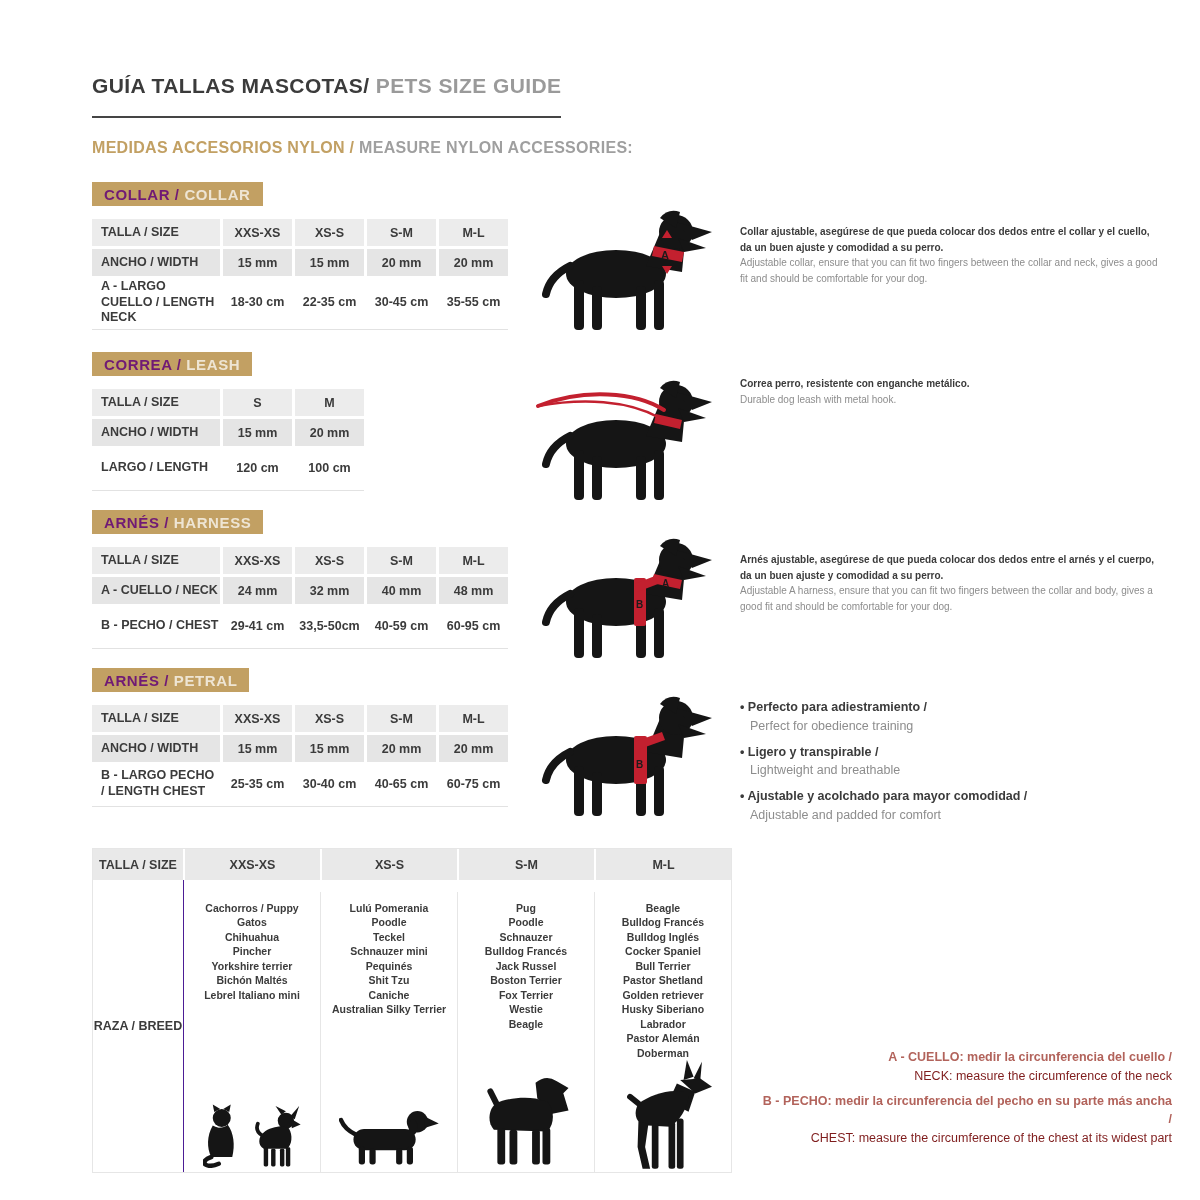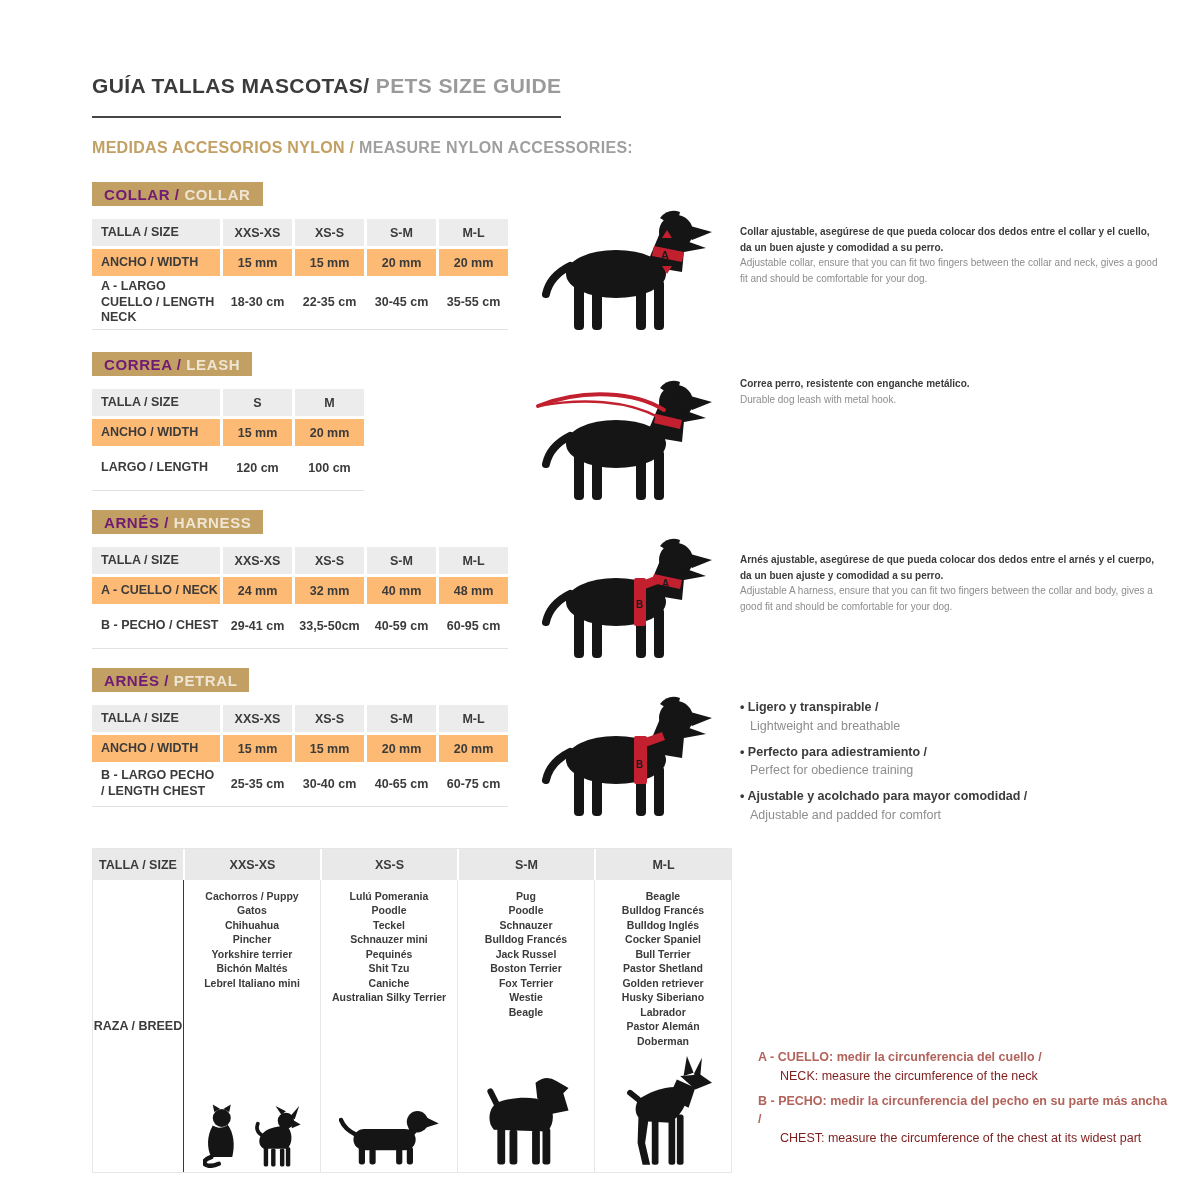--- a/index.html
+++ b/index.html
@@ -17,48 +17,48 @@
   .sec{position:absolute;left:92px;width:1076px;}
   .badge{display:inline-block;background:#C2A063;padding:4px 12px 3px;font-weight:bold;
          font-size:15px;letter-spacing:.6px;}
   .badge .b1{color:#701a75;} .badge .b2{color:rgba(255,255,255,.72);}
   .tblwrap{position:absolute;top:34px;left:0;border-bottom:1px solid #e2e2e2;padding-bottom:3px;}
   .trow{display:flex;gap:3px;margin-top:3px;}
   .tcell{display:flex;align-items:center;justify-content:center;text-align:center;
          font-weight:bold;font-size:12.5px;color:#3b3b3b;min-height:27px;box-sizing:border-box;}
   .tcell.lbl{justify-content:flex-start;text-align:left;padding-left:9px;width:128px;line-height:1.25;}
   .val{width:69px;}
-  .r1 .tcell{background:#ECECEC;} .r2 .tcell{background:#fdba74;} .r3 .tcell{background:#fff;}
+  .r1 .tcell{background:#ECECEC;} .r2 .tcell{background:#e5e5e5;} .r3 .tcell{background:#fff;}
   .r3 .tcell{min-height:38px;}
   .dogbox{position:absolute;top:22px;left:442px;width:190px;height:130px;}
   .desc{position:absolute;top:42px;left:648px;width:420px;font-size:10px;line-height:1.55;}
   .desc .es{font-weight:bold;color:#3b3b3b;} .desc .en{color:#8d8d8d;}
   .bullets{position:absolute;top:30px;left:648px;width:420px;font-size:12.5px;line-height:1.5;}
   .bullet{margin-bottom:7px;}
   .bullet .es{font-weight:bold;color:#3b3b3b;}
   .bullet .es::before{content:"\2022  ";}
   .bullet .en{color:#8d8d8d;padding-left:10px;}
 
   
   .breeds{position:absolute;left:92px;top:848px;width:640px;border:1px solid #e6e6e6;box-sizing:border-box;}
   .bhead{display:flex;gap:2px;background:#fff;}
   .bh{background:#E9E9E9;font-weight:bold;font-size:12.5px;height:31px;display:flex;
       align-items:center;justify-content:center;}
   .bh.lblcol{width:90px;} .bh.col{flex:1;}
   .bbody{display:flex;height:292px;}
   .blabel{width:90px;display:flex;align-items:center;justify-content:center;font-weight:bold;
           font-size:12.5px;border-right:1px solid #4c1d95;text-align:center;line-height:1.3;}
   .bcol{flex:1;border-right:1px solid #e6e6e6;display:flex;flex-direction:column;
-        justify-content:space-between;align-items:center;padding:9px 2px 4px;box-sizing:border-box;}
+        justify-content:space-between;align-items:center;padding:9px 2px 4px;box-sizing:border-box;margin-top:12px;}
   .bcol:last-child{border-right:none;}
   .blist div{font-size:10.5px;font-weight:bold;color:#3b3b3b;line-height:1.38;text-align:center;}
   .anim{display:flex;align-items:flex-end;gap:8px;}
 
   
-  .fnotes{position:absolute;left:758px;top:1048px;width:414px;font-size:12.5px;line-height:1.5;}
+  .fnotes{position:absolute;left:758px;top:1048px;width:414px;font-size:12.5px;line-height:1.5;text-align:right;}
   .fn{margin-bottom:6px;}
   .fn .es{font-weight:bold;color:#B2635B;}
   .fn .en{color:#7f1d1d;padding-left:22px;}
 </style>
 </head>
 <body>
 
 <div class="page">
 
   <svg width="0" height="0" style="position:absolute" aria-hidden="true">
@@ -242,26 +242,26 @@
         <use href="#dogbase"></use>
         <g fill="#C3202F">
           <rect x="100" y="46" width="13" height="48" rx="2"></rect>
           <path d="M100,52 L128,42 L131,50 L103,60 Z"></path>
         </g>
         <text x="102" y="78" font-size="10" font-weight="bold" fill="#1b1b1b">B</text>
       </svg>
     </div>
     <div class="bullets">
       <div class="bullet">
+        <div class="es">Perfecto para adiestramiento /</div>
+        <div class="en">Perfect for obedience training</div>
+      </div>
+      <div class="bullet">
         <div class="es">Ligero y transpirable /</div>
         <div class="en">Lightweight and breathable</div>
-      </div>
-      <div class="bullet">
-        <div class="es">Perfecto para adiestramiento /</div>
-        <div class="en">Perfect for obedience training</div>
       </div>
       <div class="bullet">
         <div class="es">Ajustable y acolchado para mayor comodidad /</div>
         <div class="en">Adjustable and padded for comfort</div>
       </div>
     </div>
   </div>
 
   <div class="breeds">
     <div class="bhead">

